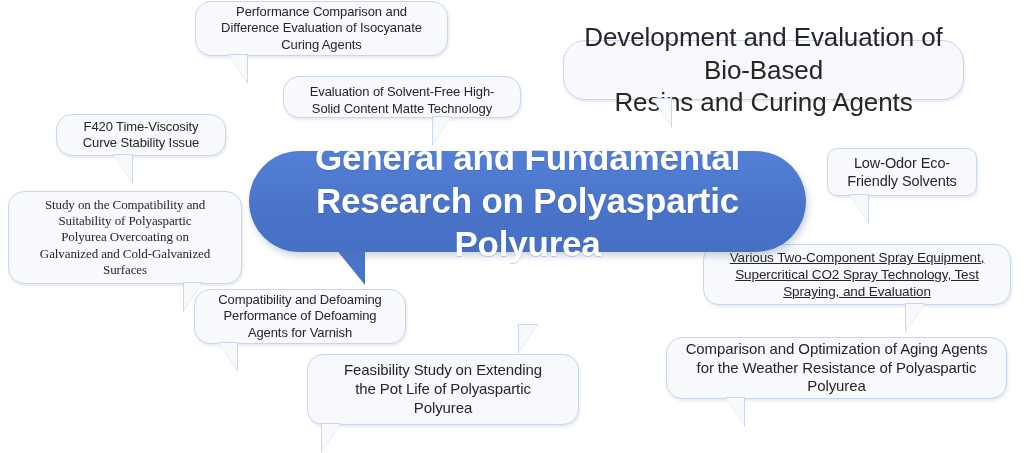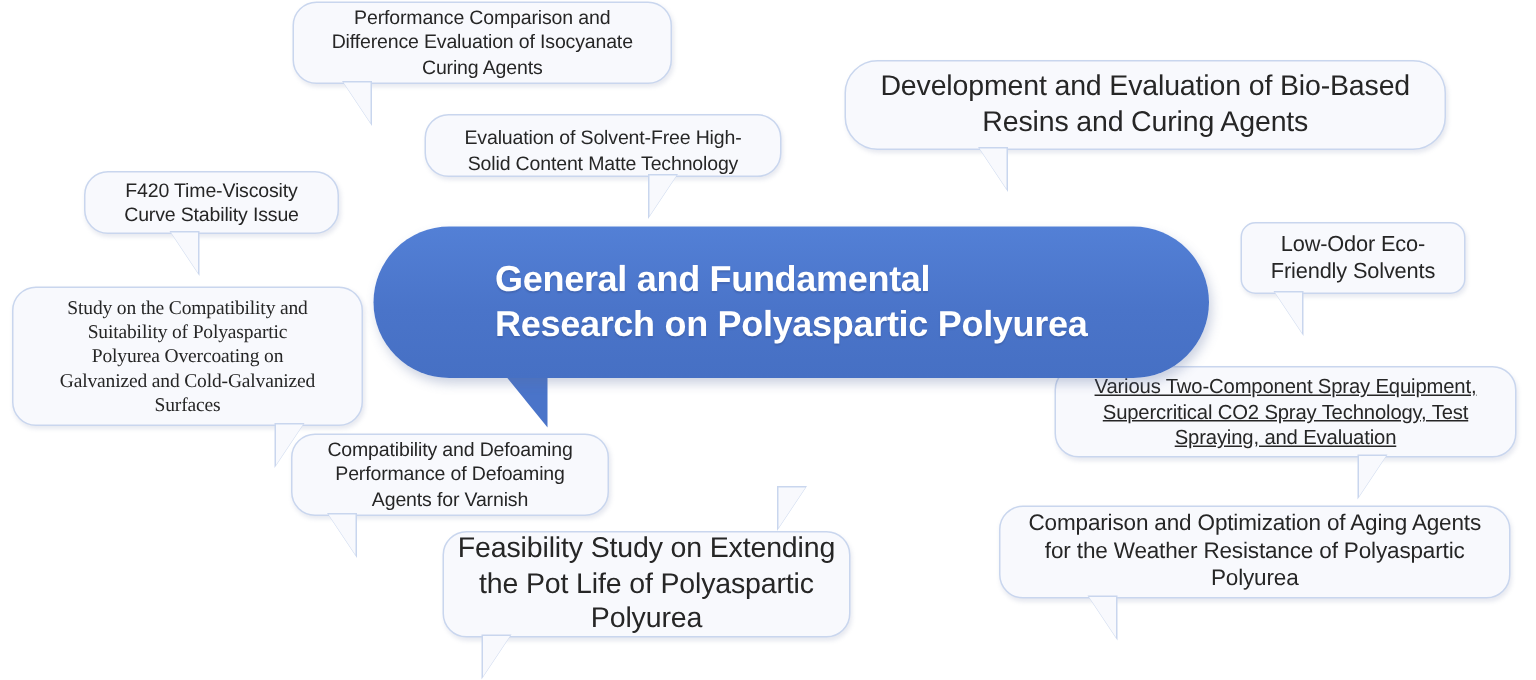--- a/index.html
+++ b/index.html
@@ -97,50 +97,50 @@
     border-radius: 52px;
     display: flex;
     align-items: center;
     justify-content: center;
     box-shadow: 2px 4px 7px rgba(90,110,160,0.30);
     z-index: 5;
   }
   #hub .hub-txt {
     color: #ffffff;
     font-weight: bold;
-    font-size: 24px;
+    font-size: 35px;
     line-height: 1.22;
-    text-align: left;
+    text-align: center;
     white-space: pre-line;
     letter-spacing: -0.2px;
     text-shadow: 0 1px 1px rgba(40,60,110,0.25);
   }
   #hub-tail {
     position: absolute;
     left: 325px;
     top: 243px;
     width: 0; height: 0;
     border-left: 6px solid transparent;
     border-right: 34px solid #4a74c9;
     border-bottom: 42px solid transparent;
     z-index: 4;
   }
 
   
   #b-isocyanate   { left:195px;  top:1px;   width:253px; height:55px;  font-size:13px; }
   #b-matte        { left:283px;  top:76px;  width:238px; height:42px;  font-size:13px;align-items:flex-end; }
-  #b-biobased     { left:563px;  top:40px;  width:401px; height:60px;  font-size:19px; border-radius:22px; }
+  #b-biobased     { left:563px;  top:40px;  width:401px; height:60px;  font-size:26px; border-radius:22px; }
   #b-f420         { left:56px;   top:114px; width:170px; height:42px;  font-size:13px; }
   #b-lowodor      { left:827px;  top:148px; width:150px; height:48px;  font-size:14.5px;border-radius:10px; }
   #b-overcoat     { left:8px;    top:191px; width:234px; height:93px;  font-size:13px;font-family:Liberation Serif, serif; }
   #b-spray        { left:703px;  top:244px; width:308px; height:61px;  font-size:13.5px;text-decoration:underline; }
   #b-defoam       { left:194px;  top:289px; width:212px; height:55px;  font-size:13px; }
   #b-pigment      { left:464px;  top:284px; width:224px; height:42px;  font-size:13.5px; }
   #b-aging        { left:666px;  top:337px; width:341px; height:62px;  font-size:15px; }
-  #b-potlife      { left:295px;  top:354px; width:272px; height:71px;  font-size:19px; }
+  #b-potlife      { left:307px;  top:354px; width:272px; height:71px;  font-size:15px; }
 
   
   #t-isocyanate { left:226px; top:55px;  }
   #t-matte      { left:432px; top:117px; }
   #t-biobased   { left:650px; top:99px;  }
   #t-f420       { left:111px; top:155px; }
   #t-lowodor    { left:847px; top:195px; }
   #t-overcoat   { left:183px; top:283px; }
   #t-spray      { left:905px; top:304px; }
   #t-defoam     { left:216px; top:343px; }

